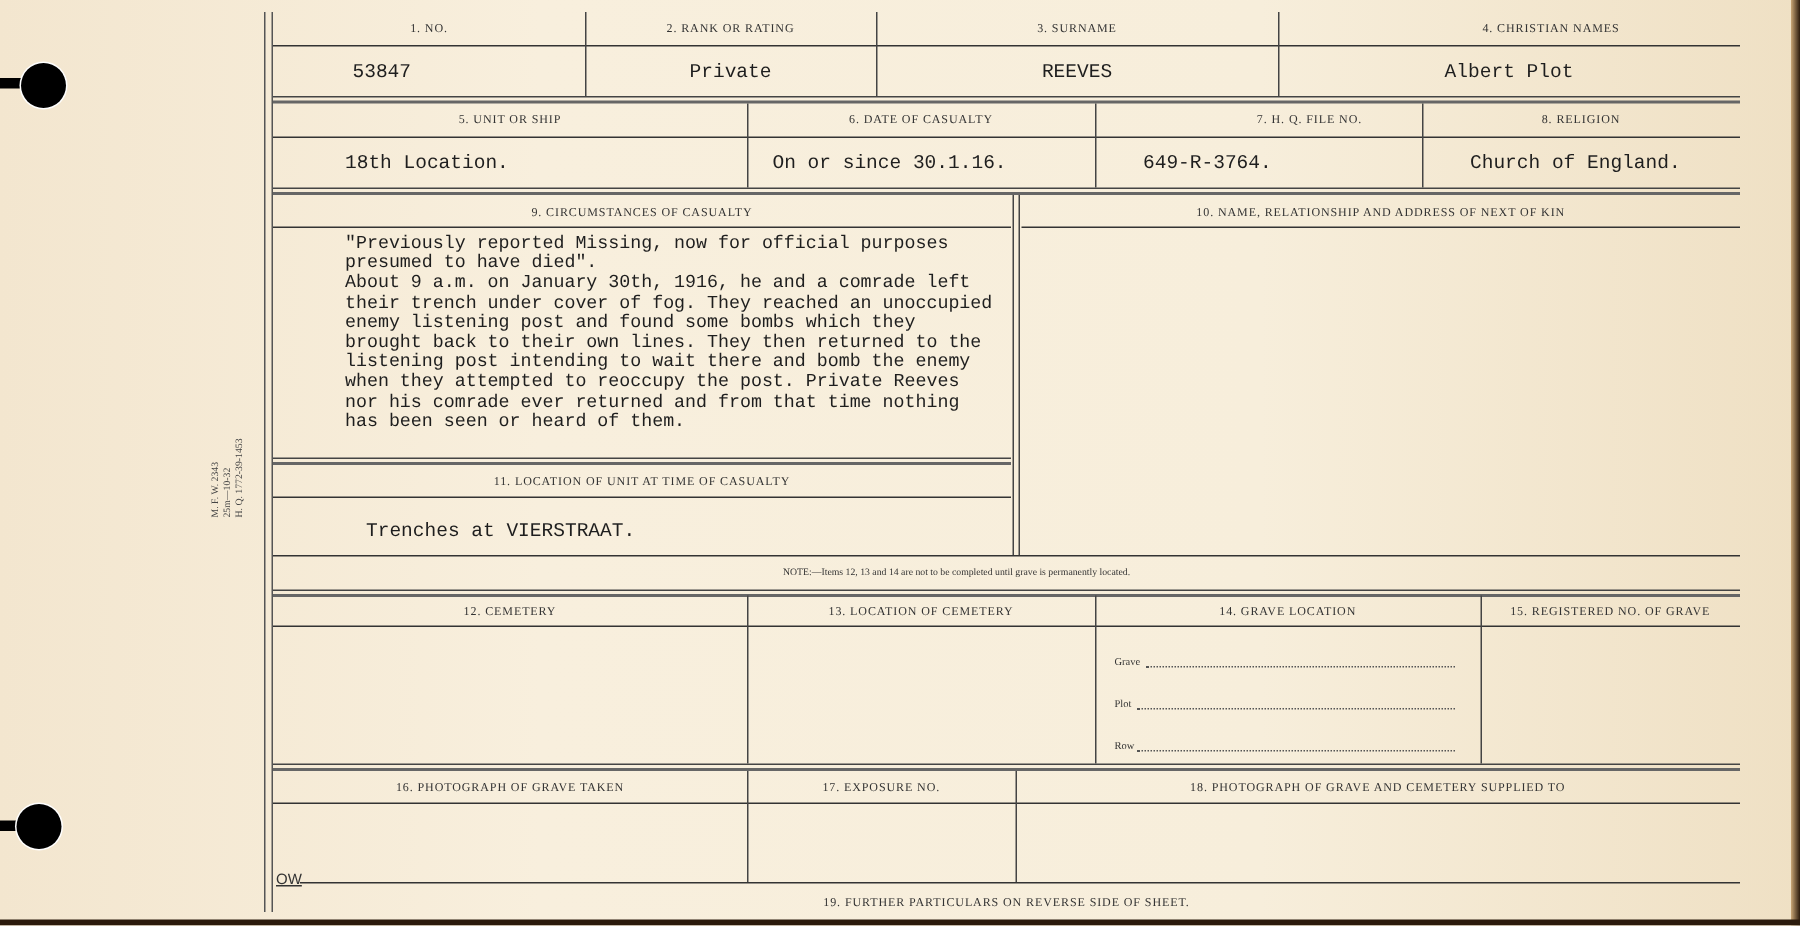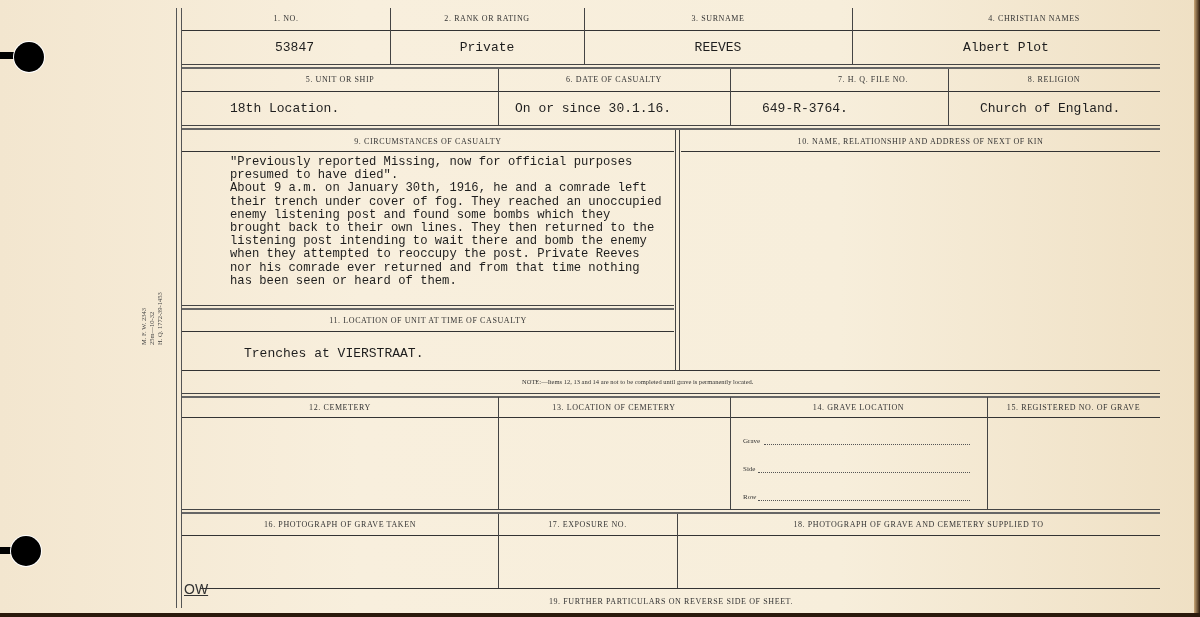--- a/index.html
+++ b/index.html
@@ -40,21 +40,21 @@
     color: #1e1e1e; white-space: pre;
   }
   .note { position: absolute; font-size: 6.5px; color: #333; white-space: nowrap; }
   .small { position: absolute; font-size: 7px; color: #333; white-space: nowrap; }
   .dots { position: absolute; border-bottom: 1px dotted #555; height: 0; }
   .vertical {
     position: absolute; left: 140px; top: 345px; transform: rotate(-90deg); transform-origin: left top;
     font-size: 6.5px; line-height: 8px; color: #444; white-space: nowrap;
   }
   .ow { position: absolute; left: 184px; top: 581px; font-family: "Liberation Sans", sans-serif;
-    font-size: 14px; color: #333; text-decoration: underline; }
+    font-size: 10px; color: #333; text-decoration: underline; }
 </style>
 </head>
 <body>
 
 <div class="punch-bar" style="top:52px; width:22px;"></div>
 <div class="punch" style="left:14px; top:42px;"></div>
 <div class="punch-bar" style="top:547px; width:20px;"></div>
 <div class="punch" style="left:11px; top:536px;"></div>
 
 <div class="right-edge"></div>
@@ -71,21 +71,21 @@
 <div class="hline" style="left:182px; top:30px; width:978px;"></div>
 <div class="vline" style="left:390px; top:8px; height:56px;"></div>
 <div class="vline" style="left:584px; top:8px; height:56px;"></div>
 <div class="vline" style="left:852px; top:8px; height:56px;"></div>
 
 <div class="label" style="left:182px; width:208px; top:14px;">1. No.</div>
 <div class="label" style="left:390px; width:194px; top:14px;">2. Rank or Rating</div>
 <div class="label" style="left:584px; width:268px; top:14px;">3. Surname</div>
 <div class="label" style="left:852px; width:308px; top:14px;margin-left:28px;">4. Christian Names</div>
 
-<div class="typed left" style="left:235px; top:40px;margin-left:40px;">53847</div>
+<div class="typed left" style="left:235px; top:40px;">53847</div>
 <div class="typed" style="left:390px; width:194px; top:40px;">Private</div>
 <div class="typed" style="left:584px; width:268px; top:40px;">REEVES</div>
 <div class="typed" style="left:852px; width:308px; top:40px;">Albert Plot</div>
 
 <div class="hdouble" style="left:182px; top:64px; width:978px;"></div>
 
 <div class="hline" style="left:182px; top:91px; width:978px;"></div>
 <div class="vline" style="left:498px; top:69px; height:56px;"></div>
 <div class="vline" style="left:730px; top:69px; height:56px;"></div>
 <div class="vline" style="left:948px; top:69px; height:56px;"></div>
@@ -125,21 +125,21 @@
 <div class="vline" style="left:730px; top:397px; height:112px;"></div>
 <div class="vline" style="left:987px; top:397px; height:112px;"></div>
 
 <div class="label" style="left:182px; width:316px; top:403px;">12. Cemetery</div>
 <div class="label" style="left:498px; width:232px; top:403px;">13. Location of Cemetery</div>
 <div class="label" style="left:730px; width:257px; top:403px;">14. Grave Location</div>
 <div class="label" style="left:987px; width:173px; top:403px;">15. Registered No. of Grave</div>
 
 <div class="small" style="left:743px; top:437px;">Grave</div>
 <div class="dots" style="left:764px; top:444px; width:206px;"></div>
-<div class="small" style="left:743px; top:465px;">Side</div>
+<div class="small" style="left:743px; top:465px;">Plot</div>
 <div class="dots" style="left:758px; top:472px; width:212px;"></div>
 <div class="small" style="left:743px; top:493px;">Row</div>
 <div class="dots" style="left:758px; top:500px; width:212px;"></div>
 
 <div class="hdouble" style="left:182px; top:509px; width:978px;"></div>
 
 <div class="hline" style="left:182px; top:535px; width:978px;"></div>
 <div class="vline" style="left:498px; top:514px; height:74px;"></div>
 <div class="vline" style="left:677px; top:514px; height:74px;"></div>
 

